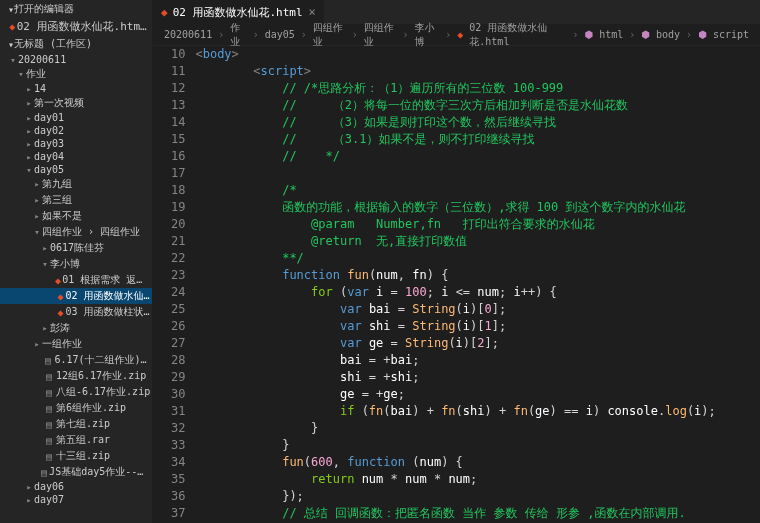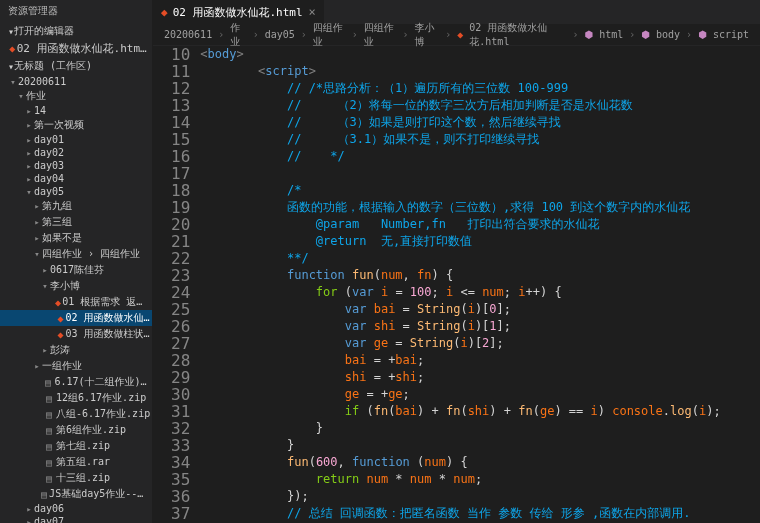--- a/index.html
+++ b/index.html
@@ -18,38 +18,37 @@
 .zip-i{color:#888}
 .main{flex:1;display:flex;flex-direction:column;background:#1e1e1e;overflow:hidden}
 .tabs{display:flex;background:#252526;height:24px}
 .tab{display:flex;align-items:center;padding:0 8px;background:#1e1e1e;border-right:1px solid #252526;font-size:11px;color:#fff;cursor:pointer}
 .tab .ico{margin-right:5px}
 .tab .cls{margin-left:6px;color:#888;font-size:12px}
 .crumbs{display:flex;align-items:center;background:#1e1e1e;height:22px;padding:0 8px;font-size:10px;color:#a0a0a0;border-bottom:1px solid #252526}
 .crumbs span{margin:0 3px}
 .crumbs .sep{color:#666}
 .editor{flex:1;display:flex;overflow:hidden}
-.gut{background:#1e1e1e;color:#858585;text-align:center;padding:0 10px 0 18px;font-size:16px;line-height:17px;user-select:none}
+.gut{background:#1e1e1e;color:#858585;text-align:center;padding:0 10px 0 18px;font-size:12px;line-height:17px;user-select:none}
 .code{flex:1;font-size:12px;line-height:17px;white-space:pre;color:#d4d4d4}
 .ln{height:17px}
 .k{color:#84cc16}
 .fn{color:#fdba74}
 .tg{color:#808080}
 .tn{color:#569cd6}
-.cm{color:#0ea5e9}
+.cm{color:#22c55e}
 .nm{color:#f9a8d4}
-.vr{color:#f97316}
+.vr{color:#ffffff}
 .op{color:#d4d4d4}.p1{padding-left:8px}.p2{padding-left:16px}.p3{padding-left:24px}.p4{padding-left:32px}.p5{padding-left:40px}.p6{padding-left:48px}
 </style>
 </head>
 <body>
 
 <div class="container">
  <div class="sidebar">
-  <div class="sb-hdr">资源管理器</div>
   <div class="sb-sec">▾ <span>打开的编辑器</span></div>
   <div class="ti p1">
         <span class="ico html-i">◆</span>
         <span class="lbl">02 用函数做水仙花.html 作业\day05...</span>
       </div>
   <div class="sb-sec">▾ <span>无标题 (工作区)</span></div>
   <div class="tree" id="tree">
         <div class="ti p1">
           <span class="chv">▾</span>
           <span class="lbl">20200611</span>

